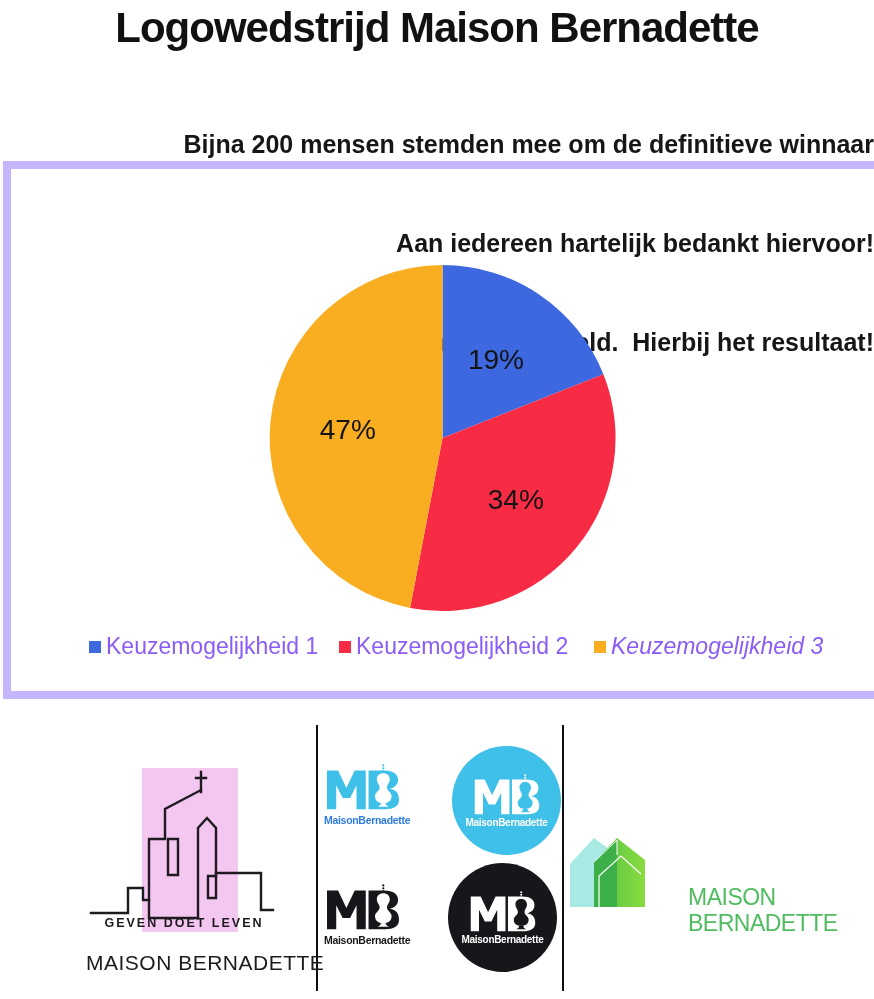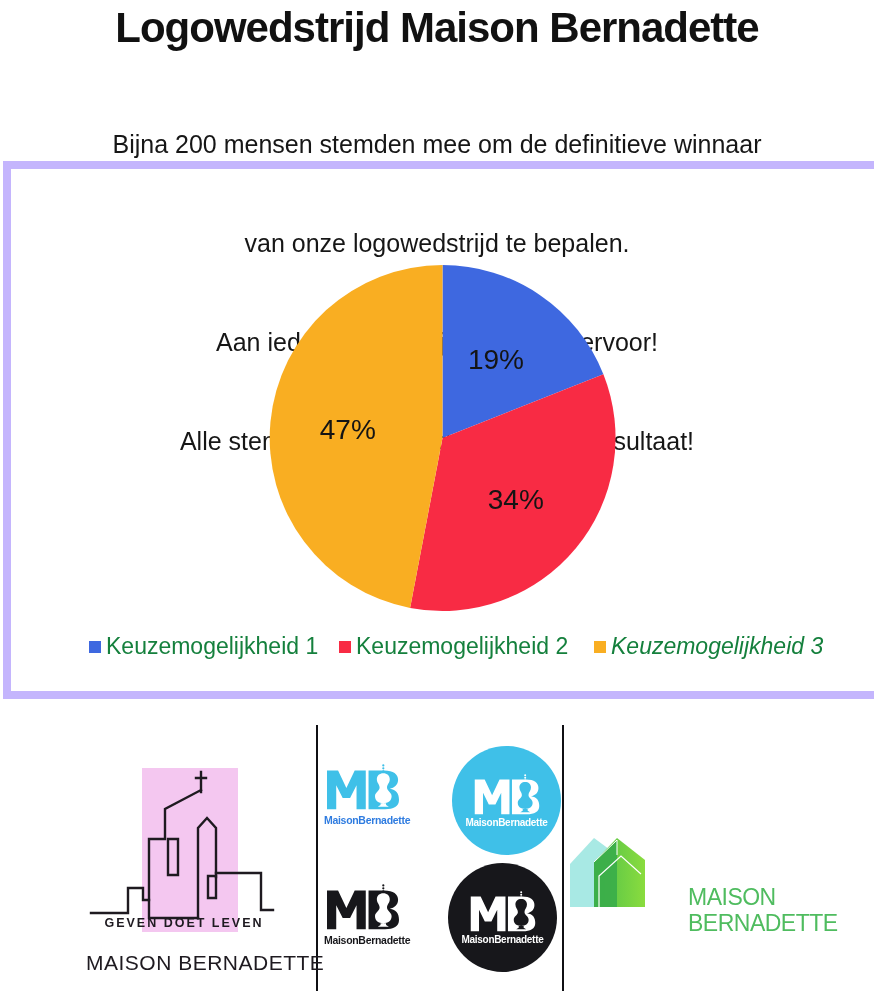--- a/index.html
+++ b/index.html
@@ -2,31 +2,31 @@
 <html><head>
 <meta charset="utf-8">
 <style>
   html,body{margin:0;padding:0;background:#fff;}
   #page{position:relative;width:874px;height:999px;background:#fff;overflow:hidden;
         font-family:"Liberation Sans",sans-serif;color:#141414;padding-left:25px;}
 
   
   .title{position:absolute;top:4px;left:0;width:874px;text-align:center;
          font-size:42px;font-weight:bold;letter-spacing:-1px;color:#111;}
-  .subtitle{position:absolute;top:62px;left:0;width:874px;text-align:center;
-            font-size:25px;line-height:33px;color:#161616;white-space:pre-wrap;}
+  .subtitle{position:absolute;top:62px;left:0;width:874px;text-align:right;
+            font-size:25px;line-height:33px;color:#161616;white-space:pre-wrap;font-weight:bold;}
 
   
   .chart-panel{position:absolute;left:3px;top:161px;width:864px;height:522px;
                border:8px solid #c4b5fd;background:transparent;}
   .pie-svg{position:absolute;left:0;top:0;width:864px;height:522px;}
   .pie-label{font-size:28px;fill:#141414;font-family:"Liberation Sans",sans-serif;}
 
   .legend-item{position:absolute;top:464px;display:flex;align-items:center;
-               font-size:23px;color:#15803d;justify-content:space-between;}
+               font-size:23px;color:#8b5cf6;justify-content:space-between;}
   .legend-item .swatch{width:12px;height:12px;margin-right:5px;flex:0 0 auto;}
   .li-1{left:78px;} .li-2{left:328px;} .li-3{left:583px;font-style:italic;}
 
   
   .divider{position:absolute;top:725px;width:2px;height:266px;background:#101014;}
   .div-1{left:316px;} .div-2{left:562px;}
 
   
   .pink-box{position:absolute;left:142px;top:768px;width:96px;height:164px;background:#f4c7f0;}
   .church-svg{position:absolute;left:85px;top:750px;}
@@ -56,21 +56,20 @@
               line-height:26px;letter-spacing:-0.5px;white-space:nowrap;margin-left:36px;}
 </style>
 </head>
 <body>
 
 <div id="page">
 
   <div class="title">Logowedstrijd Maison Bernadette</div>
   <div class="subtitle">
     <div>Bijna 200 mensen stemden mee om de definitieve winnaar</div>
-    <div>van onze logowedstrijd te bepalen.</div>
     <div>Aan iedereen hartelijk bedankt hiervoor!</div>
     <div>Alle stemmen zijn geteld.  Hierbij het resultaat!</div>
   </div>
 
   <div class="chart-panel">
     <svg class="pie-svg" viewBox="0 0 864 522">
         <path d="M431.5,269 L431.5,96.0 A173,173 0 0 1 592.4,205.3 Z" fill="#3e68e0"></path>
         <path d="M431.5,269 L592.4,205.3 A173,173 0 0 1 399.1,438.9 Z" fill="#f82b44"></path>
         <path d="M431.5,269 L399.1,438.9 A173,173 0 0 1 431.5,96.0 Z" fill="#f9ae22"></path>
         <text x="485.0" y="200.3" text-anchor="middle" class="pie-label">19%</text>

